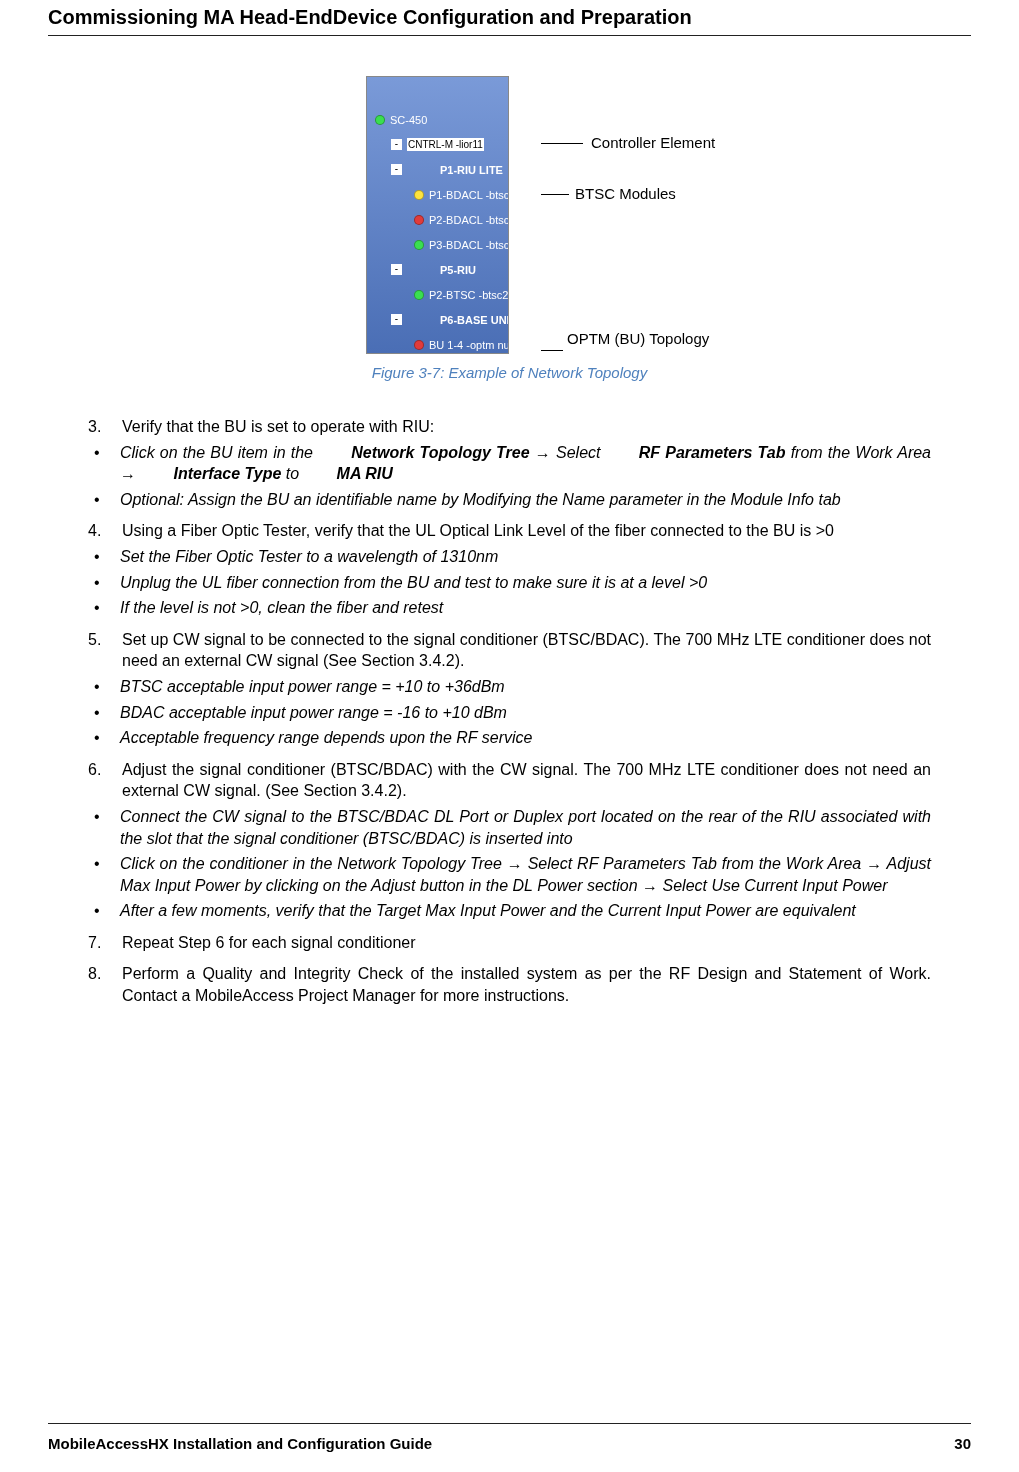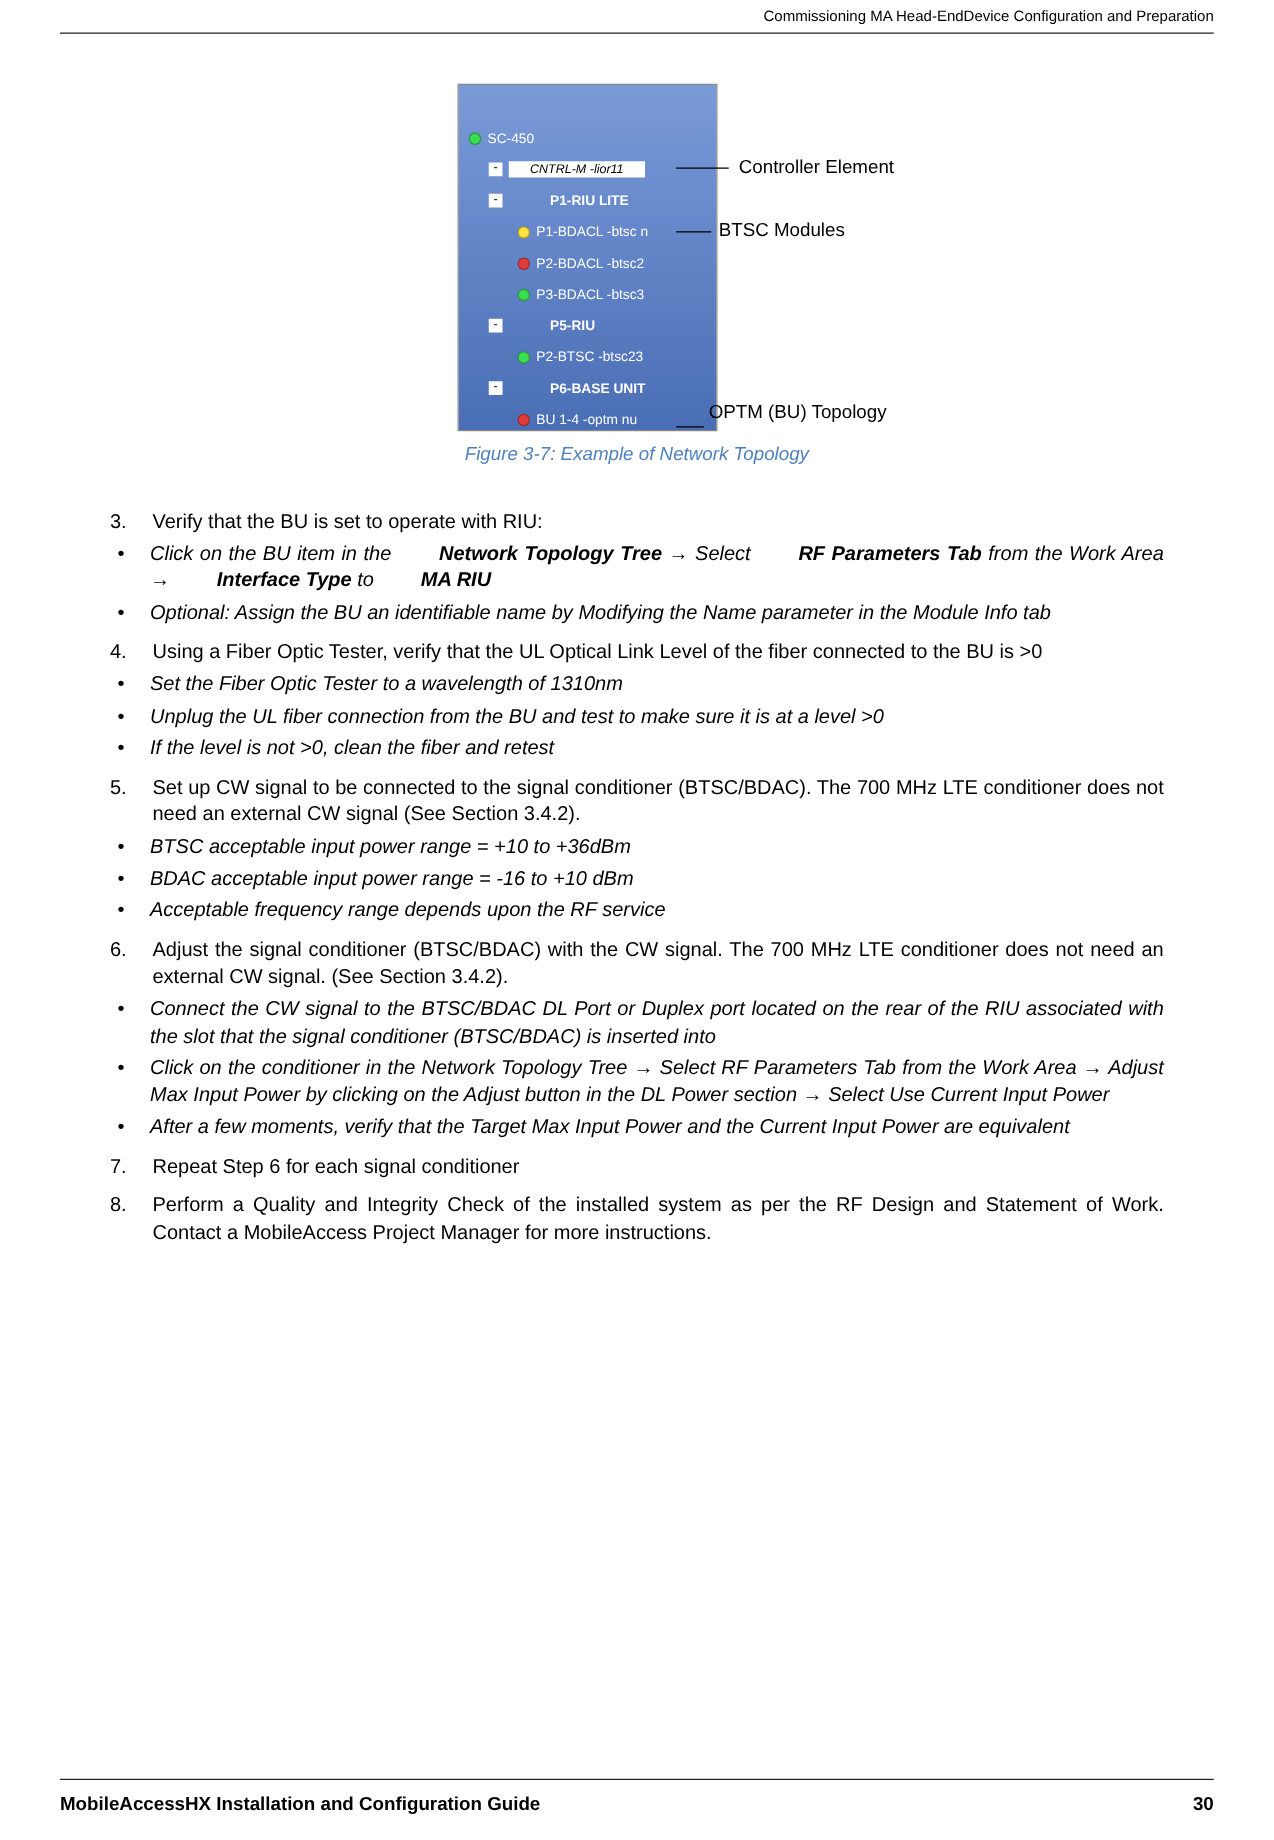--- a/index.html
+++ b/index.html
@@ -8,44 +8,44 @@
       height: 1472px;
       font-family: Verdana, Geneva, sans-serif;
       font-size: 16px;
       color: #000;
       position: relative;
       padding: 0;
       background: #fff;
     }
     .header-row {
       display: flex;
-      justify-content: flex-end;
+      justify-content: flex-start;
       padding: 6px 48px 4px 48px;
-      font-weight: normal;
-      font-size: 12px;
+      font-weight: bold;
+      font-size: 20px;
     }
     .header-hr {
       border: none;
       border-top: 1px solid #222;
       margin: 2px 48px 0 48px;
     }
     .content {
       padding: 0 88px 0 88px;
       margin-top: 40px;
     }
     .figure-area {
       position: relative;
       width: 100%;
       height: 340px;
     }
     .topology-img {
       position: absolute;
       left: 278px;
       top: 0;
-      width: 208px;
+      width: 143px;
       height: 278px;
       background: linear-gradient(#7a9ad8, #4a6eb5);
       border: 1px solid #888;
     }
     .tree-node {
       display: flex;
       align-items: center;
       height: 25px;
       color: #fff;
       font-family: "Segoe UI", Tahoma, sans-serif;
@@ -71,23 +71,22 @@
       font-size: 10px;
       line-height: 9px;
       text-align: center;
       margin-right: 5px;
       display: inline-block;
       flex: 0 0 auto;
     }
     .white-chip {
       background: #fff;
       color: #000;
-      padding: 1px 17px;
+      padding: 1px 1px;
       font-size: 10px;
-      font-style: italic;
     }
     .indent-1 { padding-left: 8px; }
     .indent-2 { padding-left: 24px; }
     .indent-3 { padding-left: 47px; }
     .label-line {
       position: absolute;
       height: 1px;
       background: #000;
     }
     .label-text {

